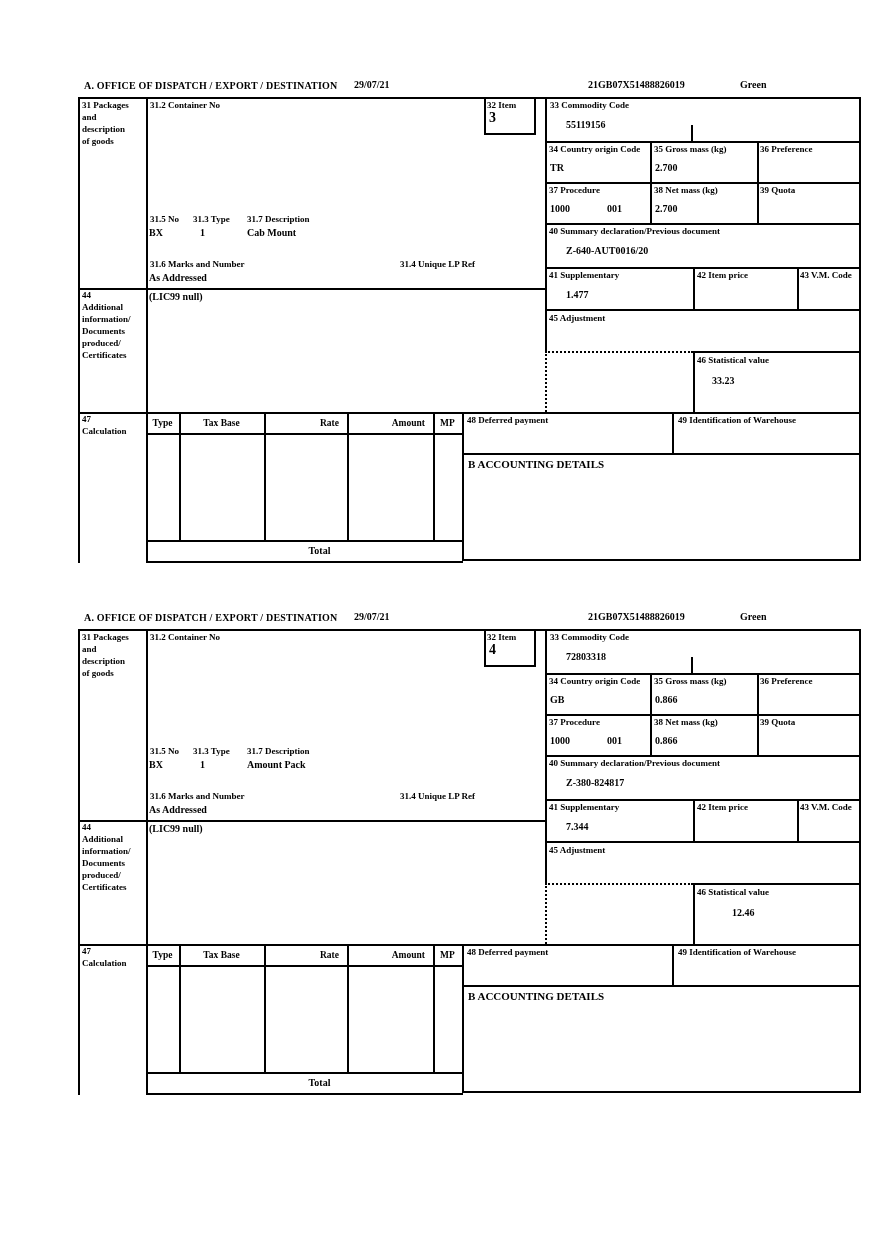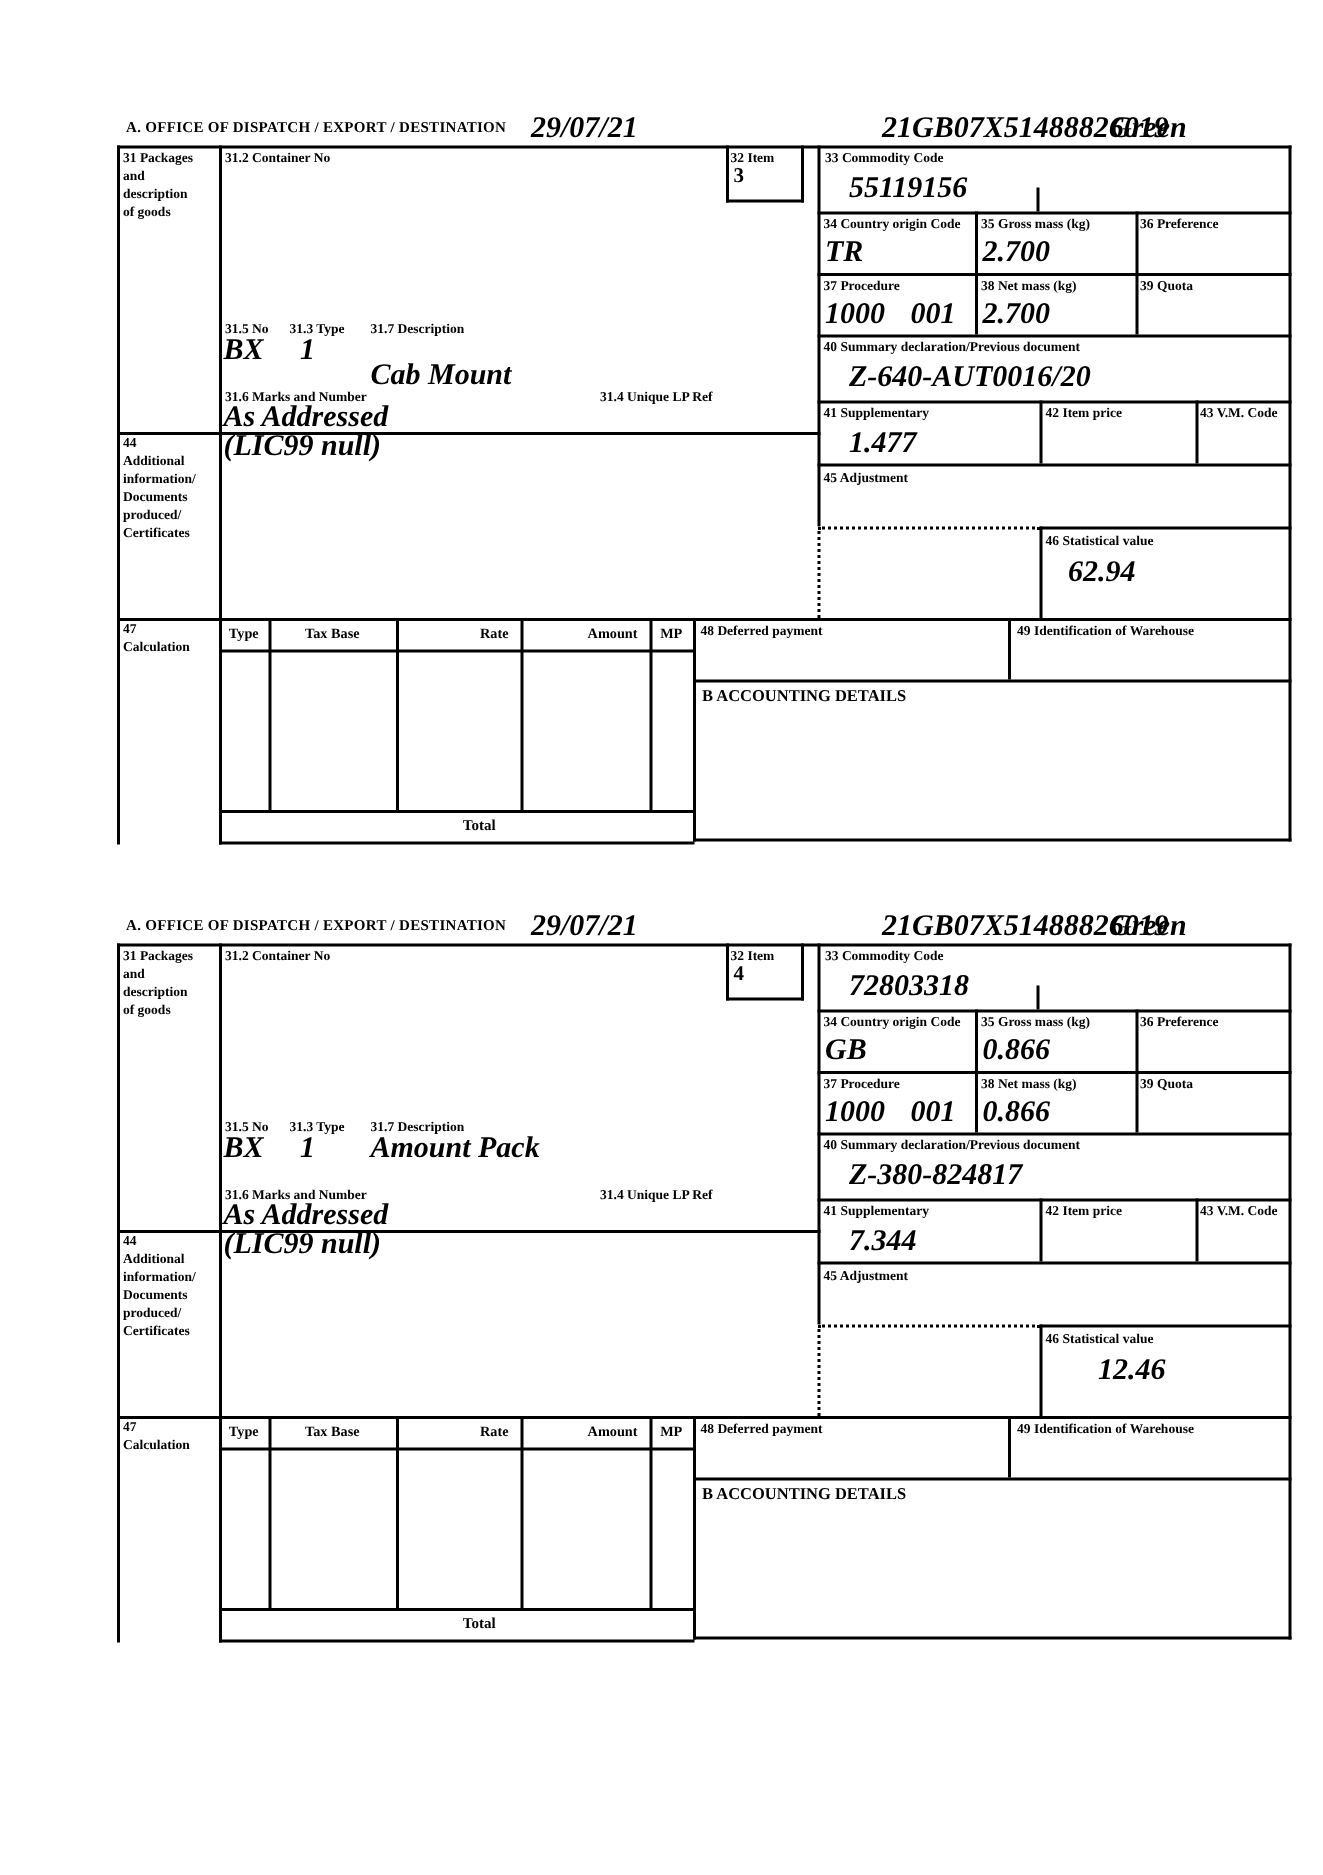--- a/index.html
+++ b/index.html
@@ -7,21 +7,21 @@
   body { width:882px; height:1250px; position:relative; font-family:"Liberation Serif", serif; color:#000; }
   #page { position:absolute; left:0; top:0; width:882px; height:1250px; background:#fff; overflow:hidden; }
   .sec { position:absolute; left:0; width:882px; height:500px; }
   #sections .sec:nth-child(1) { top:74px; }
   #sections .sec:nth-child(2) { top:606px; }
   .hl { position:absolute; height:2px; background:#000; }
   .vl { position:absolute; width:2px; background:#000; }
   .dh { position:absolute; height:0; border-top:2px dotted #000; }
   .dv { position:absolute; width:0; border-left:2px dotted #000; }
   .lbl { position:absolute; font-weight:bold; font-size:9px; line-height:11px; white-space:nowrap; }
-  .val { position:absolute; font-weight:bold; font-size:20px; line-height:16px; white-space:nowrap;font-style:italic; }
+  .val { position:absolute; font-weight:bold; font-size:10px; line-height:16px; white-space:nowrap; }
   .val-sm { position:absolute; font-weight:bold; font-size:14px; line-height:15px; white-space:nowrap; }
   .hdr { position:absolute; font-weight:bold; font-size:10px; letter-spacing:0.2px; white-space:nowrap; }
   .cell { position:absolute; font-weight:bold; font-size:9.5px; line-height:12px; text-align:center; }
   .cell.right { text-align:right; padding-right:8px; }
   .acct { position:absolute; font-weight:bold; font-size:11px; white-space:nowrap; }
   .total-cell { position:absolute; font-weight:bold; font-size:10px; text-align:center; text-indent:30px; }
 </style>
 </head>
 <body>
 
@@ -87,21 +87,21 @@
     <div class="lbl" style="left:82px;top:276px">Certificates</div>
     <div class="lbl" style="left:82px;top:340px">47</div>
     <div class="lbl" style="left:82px;top:352px">Calculation</div>
 
     <div class="lbl" style="left:150px;top:26px">31.2 Container No</div>
     <div class="lbl" style="left:150px;top:140px">31.5 No</div>
     <div class="lbl" style="left:193px;top:140px">31.3 Type</div>
     <div class="lbl" style="left:247px;top:140px">31.7 Description</div>
     <div class="val" style="left:149px;top:151px">BX</div>
     <div class="val" style="left:200px;top:151px">1</div>
-    <div class="val" style="left:247px;top:168px">Cab Mount</div>
+    <div class="val" style="left:247px;top:151px">Cab Mount</div>
     <div class="lbl" style="left:150px;top:185px">31.6 Marks and Number</div>
     <div class="lbl" style="left:400px;top:185px">31.4 Unique LP Ref</div>
     <div class="val" style="left:149px;top:196px">As Addressed</div>
     <div class="val" style="left:149px;top:215px">(LIC99 null)</div>
 
     <div class="lbl" style="left:487px;top:26px">32 Item</div>
     <div class="val-sm" style="left:489px;top:36px">3</div>
 
     <div class="lbl" style="left:550px;top:26px">33 Commodity Code</div>
     <div class="val" style="left:566px;top:43px">55119156</div>
@@ -117,21 +117,21 @@
     <div class="val" style="left:655px;top:127px">2.700</div>
     <div class="lbl" style="left:760px;top:111px">39 Quota</div>
     <div class="lbl" style="left:549px;top:152px">40 Summary declaration/Previous document</div>
     <div class="val" style="left:566px;top:169px">Z-640-AUT0016/20</div>
     <div class="lbl" style="left:549px;top:196px">41 Supplementary</div>
     <div class="val" style="left:566px;top:213px">1.477</div>
     <div class="lbl" style="left:697px;top:196px">42 Item price</div>
     <div class="lbl" style="left:800px;top:196px">43 V.M. Code</div>
     <div class="lbl" style="left:549px;top:239px">45 Adjustment</div>
     <div class="lbl" style="left:697px;top:281px">46 Statistical value</div>
-    <div class="val" style="left:712px;top:299px">62.94</div>
+    <div class="val" style="left:712px;top:299px">33.23</div>
 
     <div class="cell" style="left:146px;top:343px;width:33px">Type</div>
     <div class="cell" style="left:179px;top:343px;width:85px">Tax Base</div>
     <div class="cell right" style="left:264px;top:343px;width:83px">Rate</div>
     <div class="cell right" style="left:347px;top:343px;width:86px">Amount</div>
     <div class="cell" style="left:433px;top:343px;width:29px">MP</div>
     <div class="total-cell" style="left:146px;top:471px;width:317px">Total</div>
 
     <div class="lbl" style="left:467px;top:341px">48 Deferred payment</div>
     <div class="lbl" style="left:678px;top:341px">49 Identification of Warehouse</div>

